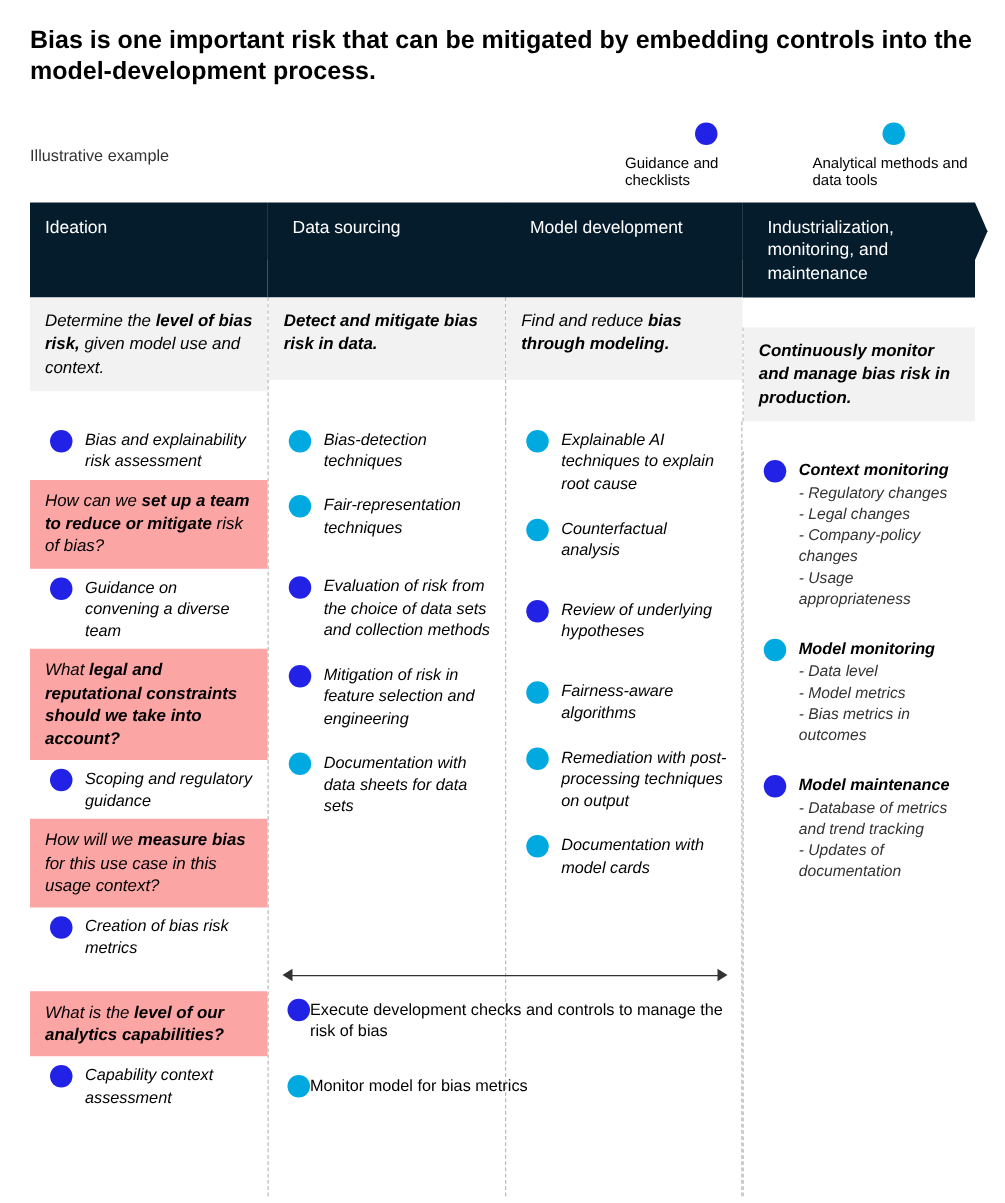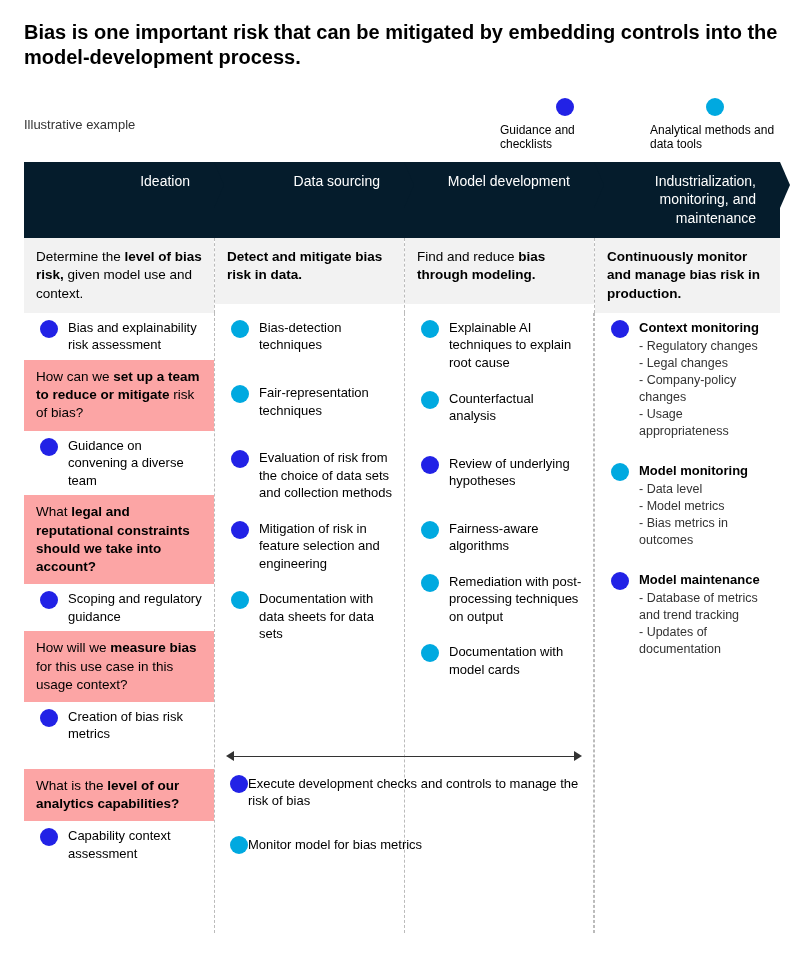--- a/index.html
+++ b/index.html
@@ -33,46 +33,45 @@
   .dot.dark { background: #2222e6; }
   .dot.light { background: #00a9e0; }
   .legend-item span { font-size: 12px; line-height: 1.15; }
 
   .headers { display: flex; position: relative; }
   .hcell {
     background: #051c2c;
     color: #fff;
     font-family: Arial, Helvetica, sans-serif;
     font-size: 14px;
-    padding: 10px 24px;
+    padding: 10px 12px;
     position: relative;
-    text-align: right;
   }
   .hcell.c1 { width: 190px; }
   .hcell.c2 { width: 190px; }
   .hcell.c3 { width: 190px; }
   .hcell.c4 { flex: 1; }
   .hcell.arrow::after {
     content: "";
     position: absolute;
     right: -10px; top: 0;
     border-top: 23px solid transparent;
     border-bottom: 23px solid transparent;
     border-left: 10px solid #051c2c;
     z-index: 2;
   }
   .hcell.c4.arrow::after { right: -10px; }
   .hcell.indent { padding-left: 20px; }
 
-  .grid { display: flex; }
+  .grid { display: flex; font-style: italic; }
   .col { position: relative; }
   .col.c1 { width: 190px; }
   .col.c2 { width: 190px; }
   .col.c3 { width: 190px; }
-  .col.c4 { flex: 1; }
+  .col.c4 { flex: 1; margin-top: 24px; }
   .col + .col { border-left: 1px dashed #bbb; }
 
   .lead {
     background: #f2f2f2;
     padding: 10px 12px;
     font-family: Arial, Helvetica, sans-serif;
     font-size: 13.5px;
     min-height: 66px;
   }
   .lead b, .question b { font-weight: 700; }
@@ -210,21 +209,21 @@
           <div class="dot dark"></div>
           <div class="txt">Capability context assessment</div>
         </div>
   </div>
 
   <div class="col c2">
     <div class="item">
           <div class="dot light"></div>
           <div class="txt">Bias-detection techniques</div>
         </div>
-    <div class="item" style="margin-top:18px">
+    <div class="item" style="margin-top:5px">
           <div class="dot light"></div>
           <div class="txt">Fair-representation techniques</div>
         </div>
     <div class="item" style="margin-top:18px">
           <div class="dot dark"></div>
           <div class="txt">Evaluation of  risk from the choice of data sets and collection methods</div>
         </div>
     <div class="item" style="margin-top:6px">
           <div class="dot dark"></div>
           <div class="txt">Mitigation of risk in feature selection and engineering</div>

